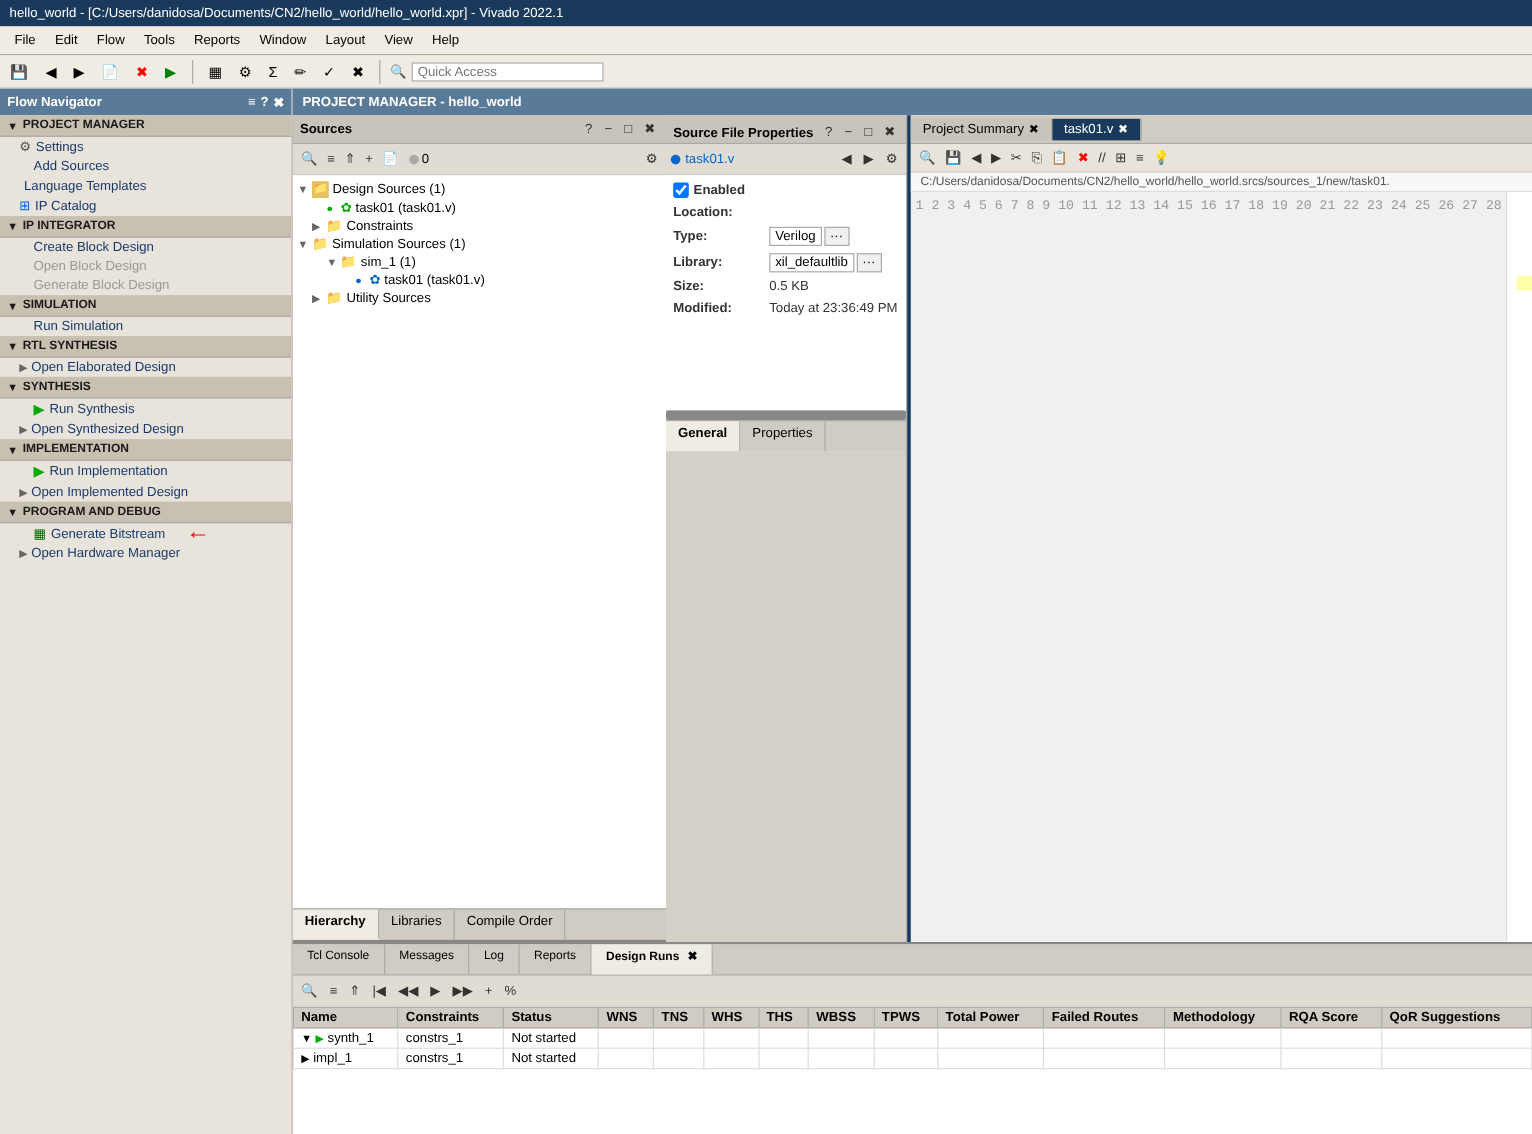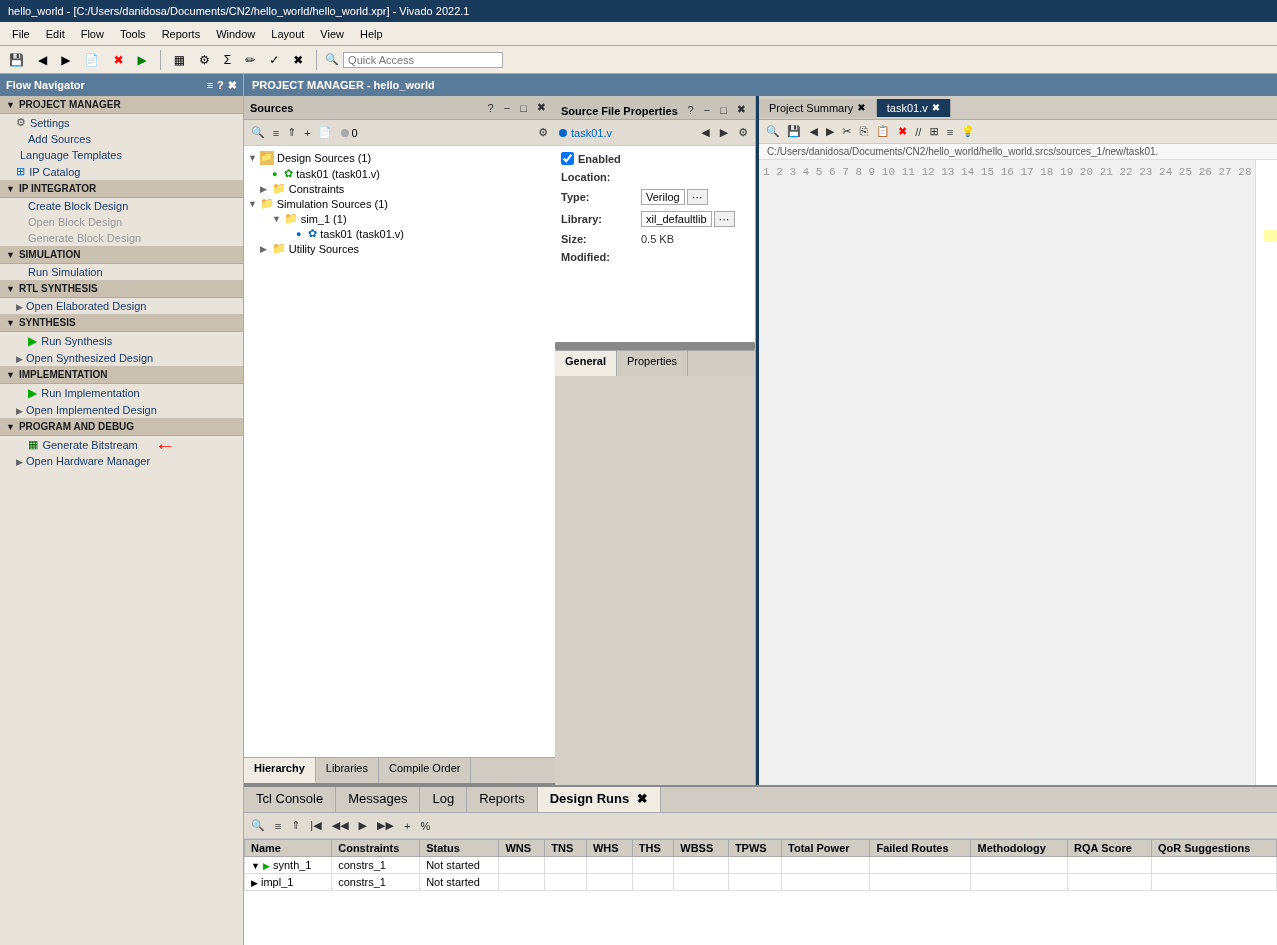--- a/index.html
+++ b/index.html
@@ -94,21 +94,21 @@
 
     #code-area { flex: 1; display: flex; overflow: hidden; font-family: 'Courier New', monospace; font-size: 11px; }
     #line-numbers { background: #f0f0f0; border-right: 1px solid #ddd; padding: 4px 4px; min-width: 32px; text-align: right; color: #999; line-height: 16px; overflow: hidden; }
     #code-content { flex: 1; overflow: auto; padding: 4px 8px; line-height: 16px; white-space: pre; color: #000; }
     .code-comment { color: #008000; }
     .code-highlight { background: #ffffaa; }
 
     
     #bottom-area { height: 160px; display: flex; flex-direction: column; border-top: 2px solid #888; background: #e8e4dc; }
     #bottom-tabs { display: flex; background: #d0ccc4; height: 26px; border-bottom: 1px solid #aaa; }
-    .bottom-tab { padding: 4px 12px; font-size: 13px; cursor: pointer; border-right: 1px solid #aaa; }
+    .bottom-tab { padding: 4px 12px; font-size: 10px; cursor: pointer; border-right: 1px solid #aaa; }
     .bottom-tab.active { background: #f0ece4; font-weight: bold; }
     .bottom-tab-close { margin-left: 4px; cursor: pointer; }
 
     #design-runs-content { flex: 1; display: flex; flex-direction: column; overflow: hidden; }
     #dr-toolbar { background: #e0dcd4; border-bottom: 1px solid #ccc; display: flex; align-items: center; padding: 2px 4px; gap: 4px; height: 26px; }
     #dr-table { flex: 1; overflow: auto; background: white; }
     #dr-table table { width: 100%; border-collapse: collapse; font-size: 11px; }
     #dr-table th { background: #d0ccc4; border: 1px solid #aaa; padding: 2px 6px; text-align: left; font-weight: bold; white-space: nowrap; margin-top: 48px; }
     #dr-table td { border: 1px solid #ddd; padding: 2px 6px; white-space: nowrap; }
 
@@ -373,20 +373,21 @@
               <span class="sfp-label">Library:</span>
               <span class="sfp-input-box">xil_defaultlib</span>
               <button class="sfp-btn-dots">···</button>
             </div>
             <div class="sfp-row">
               <span class="sfp-label">Size:</span>
               <span class="sfp-value">0.5 KB</span>
             </div>
             <div class="sfp-row">
               <span class="sfp-label">Modified:</span>
+              <span class="sfp-value">Today at 23:36:49 PM</span>
             </div>
           </div>
           <div id="sfp-scroll">
             <div id="sfp-scrollbar"></div>
           </div>
           <div id="sfp-tabs">
             <div class="sfp-tab active">General</div>
             <div class="sfp-tab">Properties</div>
           </div>
         </div>

